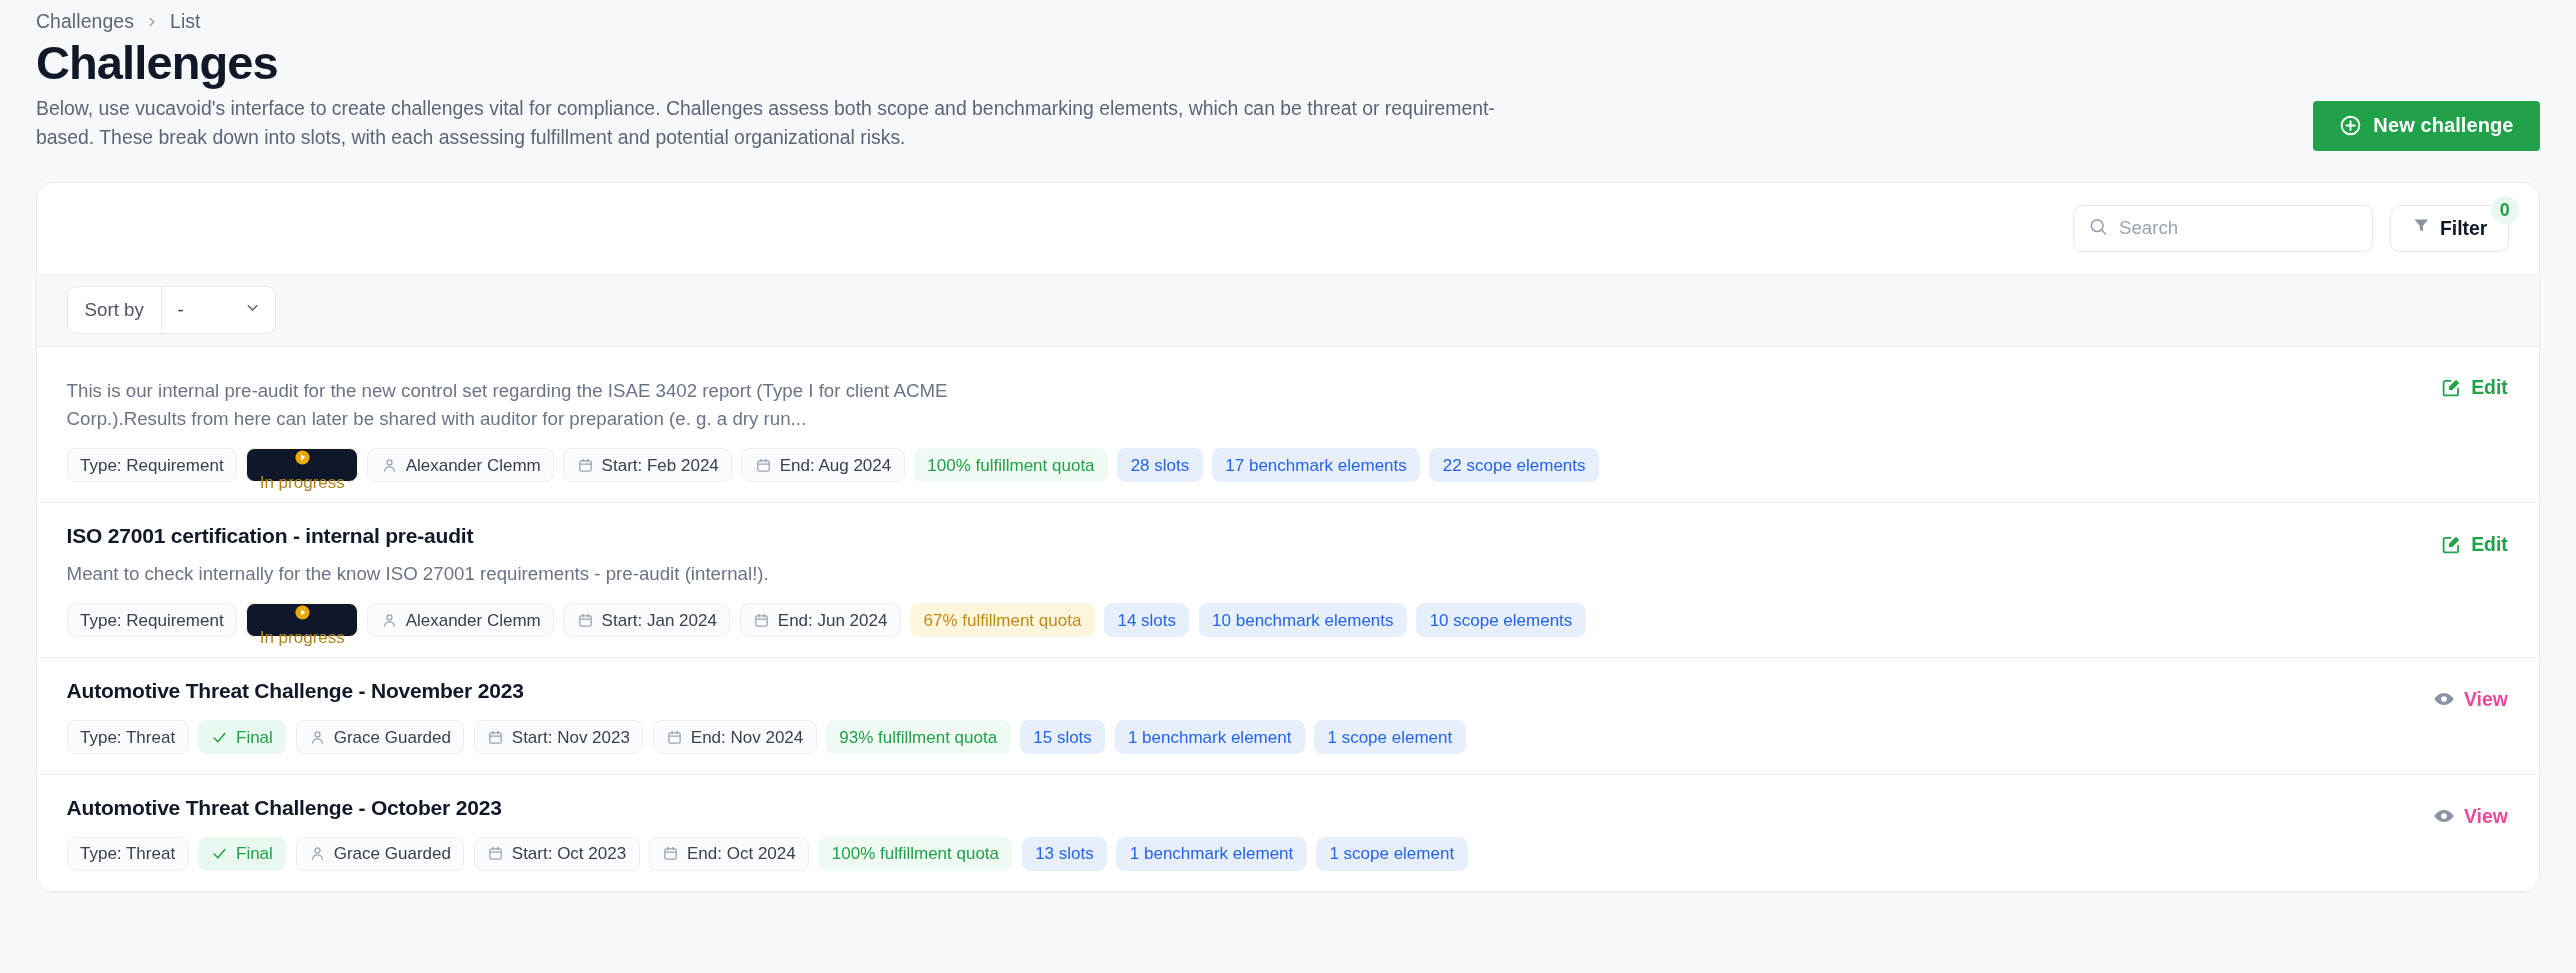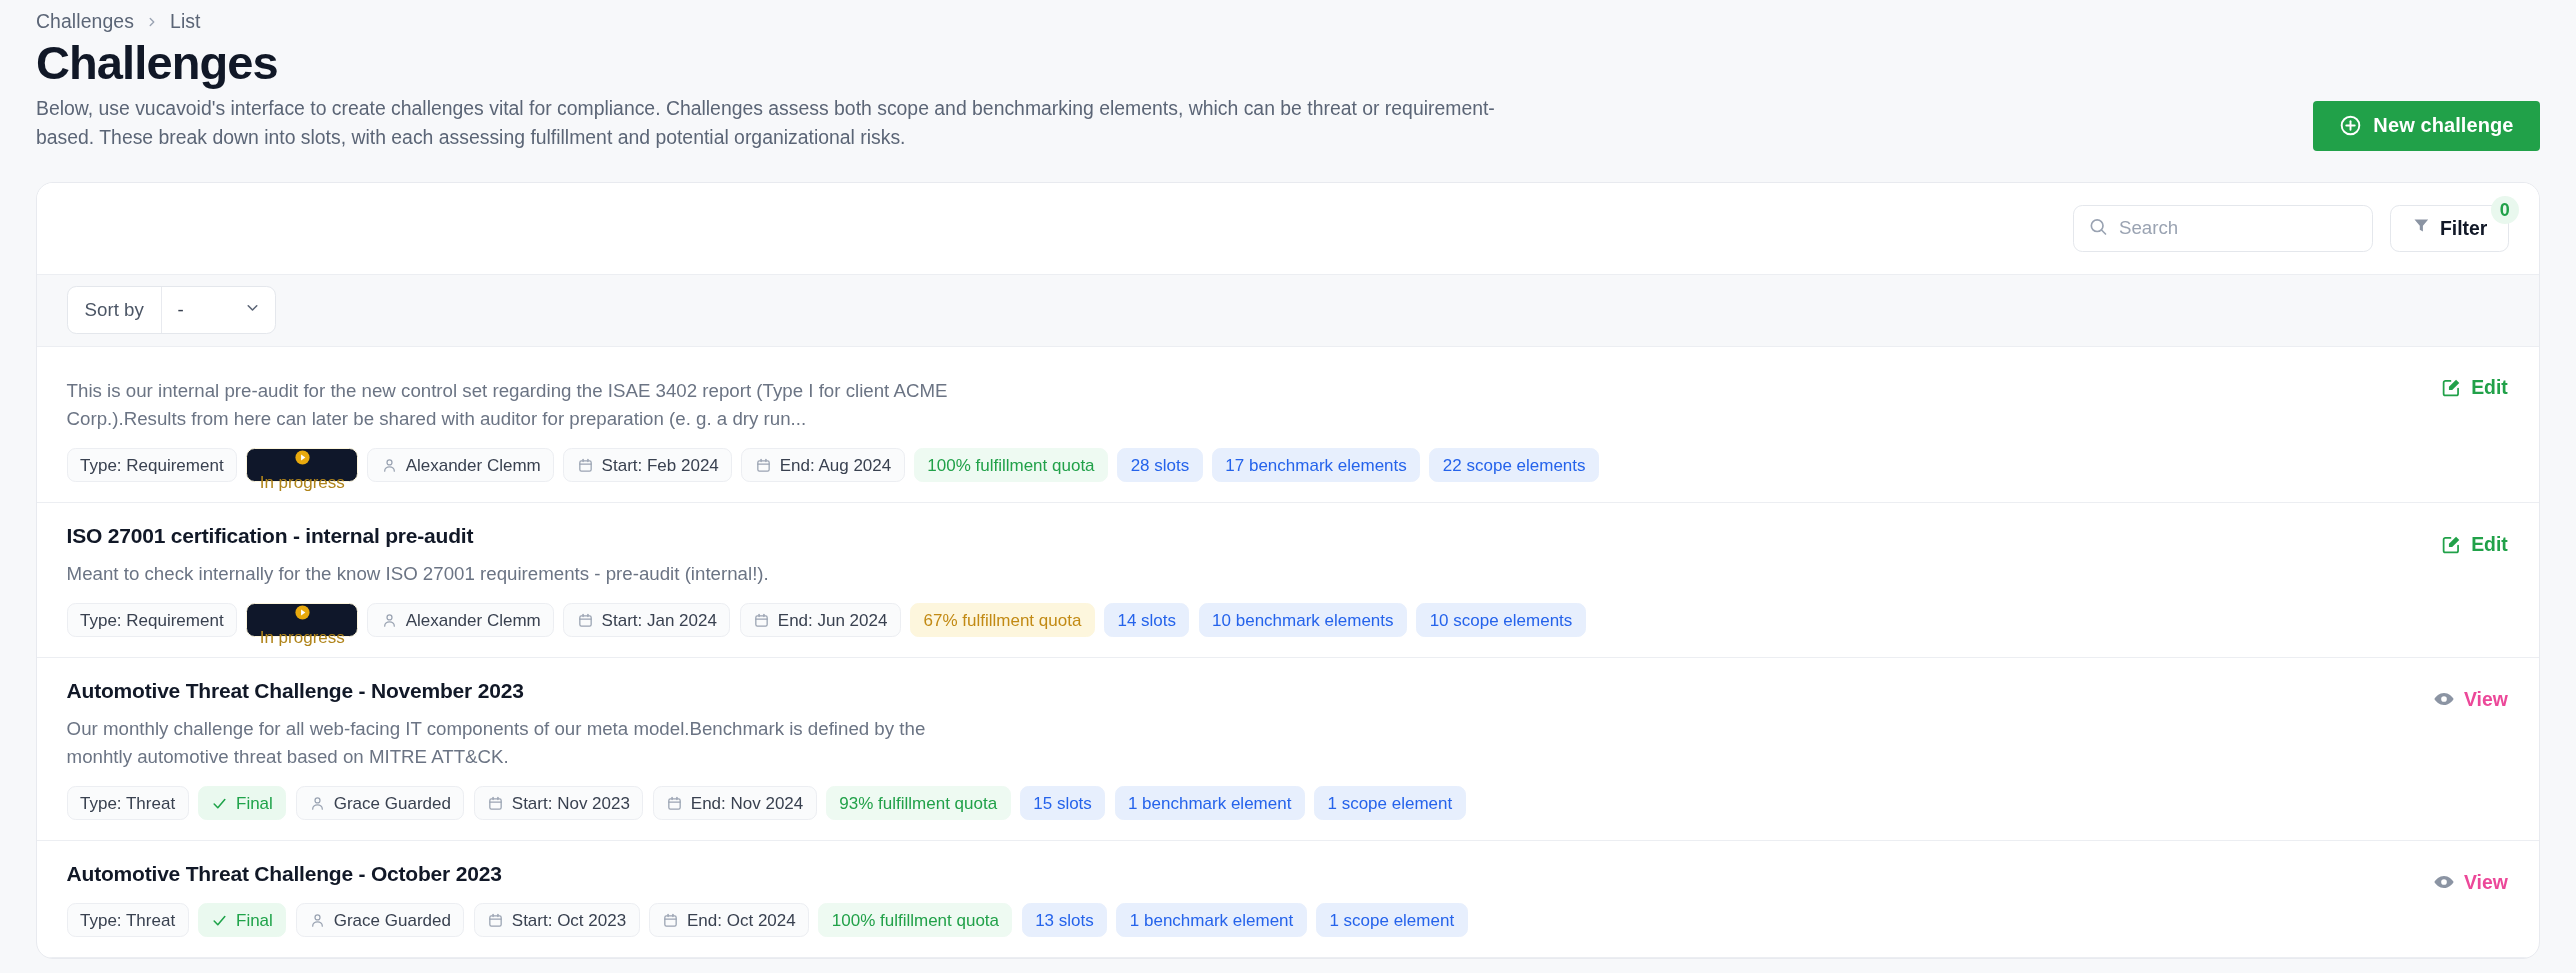--- a/index.html
+++ b/index.html
@@ -375,21 +375,20 @@
                   <path d="M17.2 3.1l3.7 3.7-8.1 8.1H9.1v-3.7z" fill="#21a149" stroke="none"></path>
                 </svg>
               </span>
               <span>Edit</span>
             </button>
           </div>
         </div>
         <div class="row">
           <div class="row-main">
             <div class="row-title">Automotive Threat Challenge - November 2023</div>
-            <div class="row-desc">Our monthly challenge for all web-facing IT components of our meta model.Benchmark is defined by the monhtly automotive threat based on MITRE ATT&amp;CK.</div>
             <div class="chips">
               <span class="chip neutral">
                 <span>Type: Threat</span>
               </span>
               <span class="chip green">
                 <span>
                   <svg width="17" height="17" viewBox="0 0 24 24" fill="none" stroke="#1fa34a" stroke-width="2.2" stroke-linecap="round" stroke-linejoin="round">
                     <polyline points="4.5 12.8 9.6 18 19.5 6.4"></polyline>
                   </svg>
                 </span>

